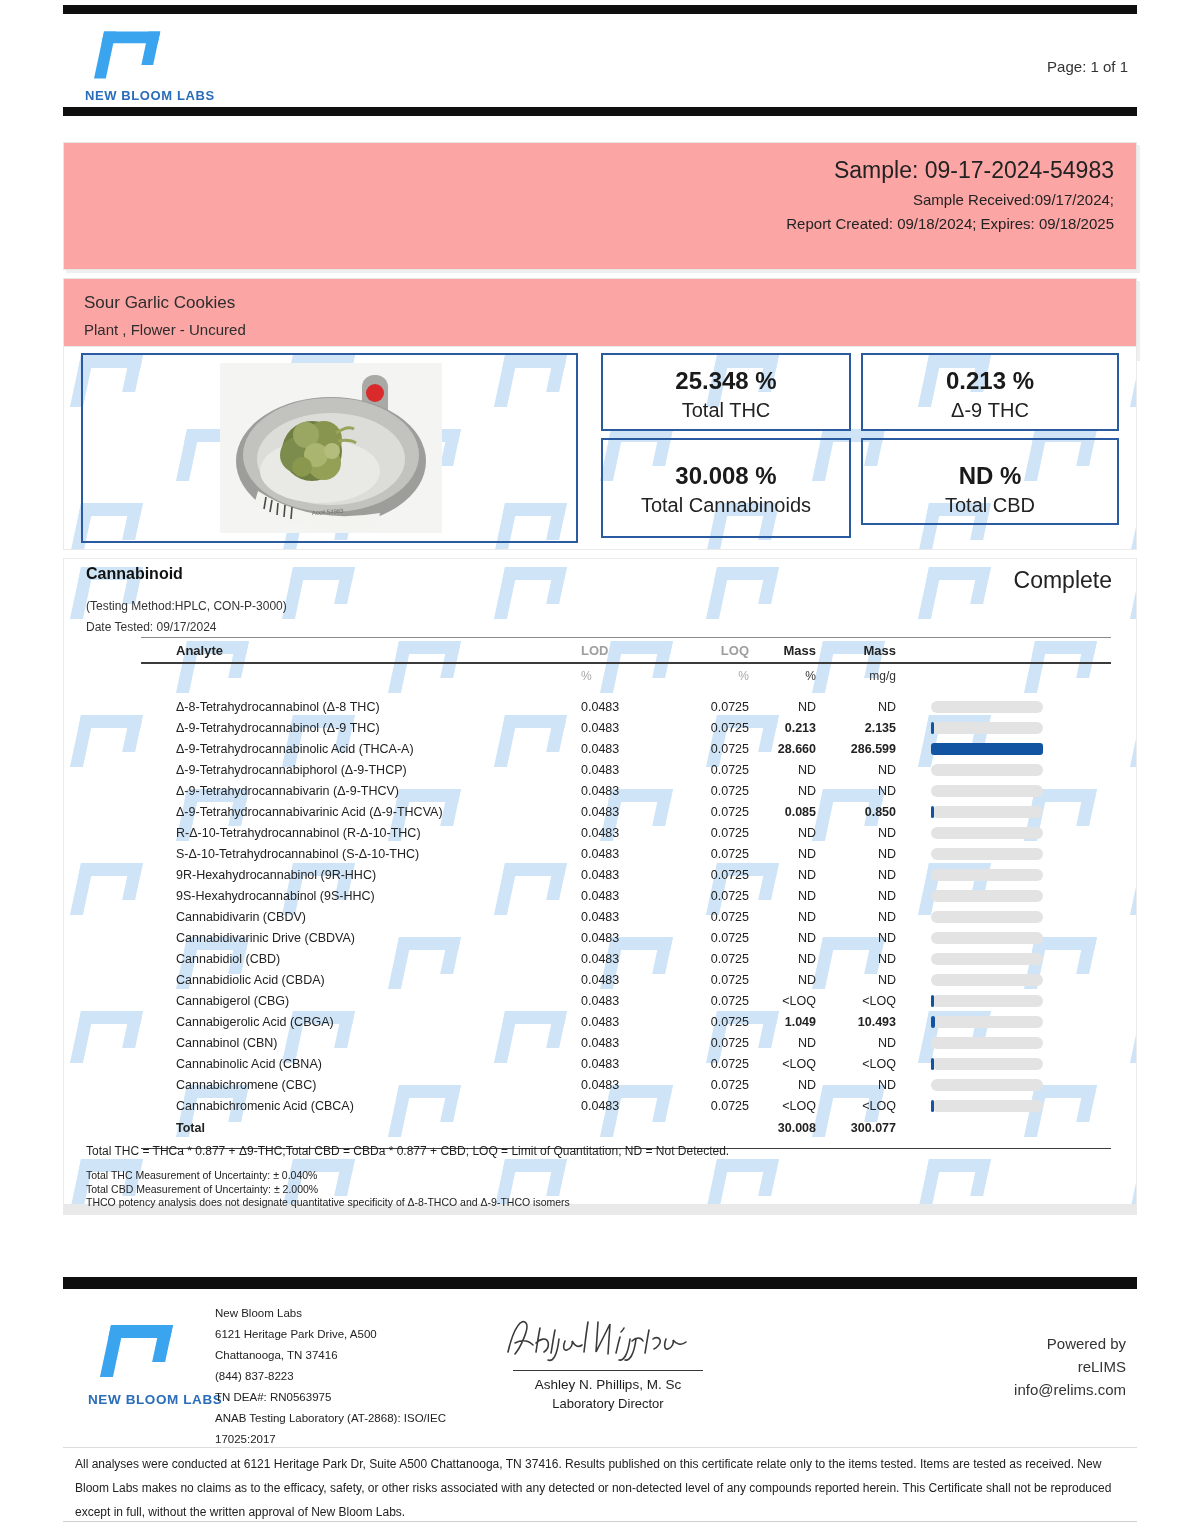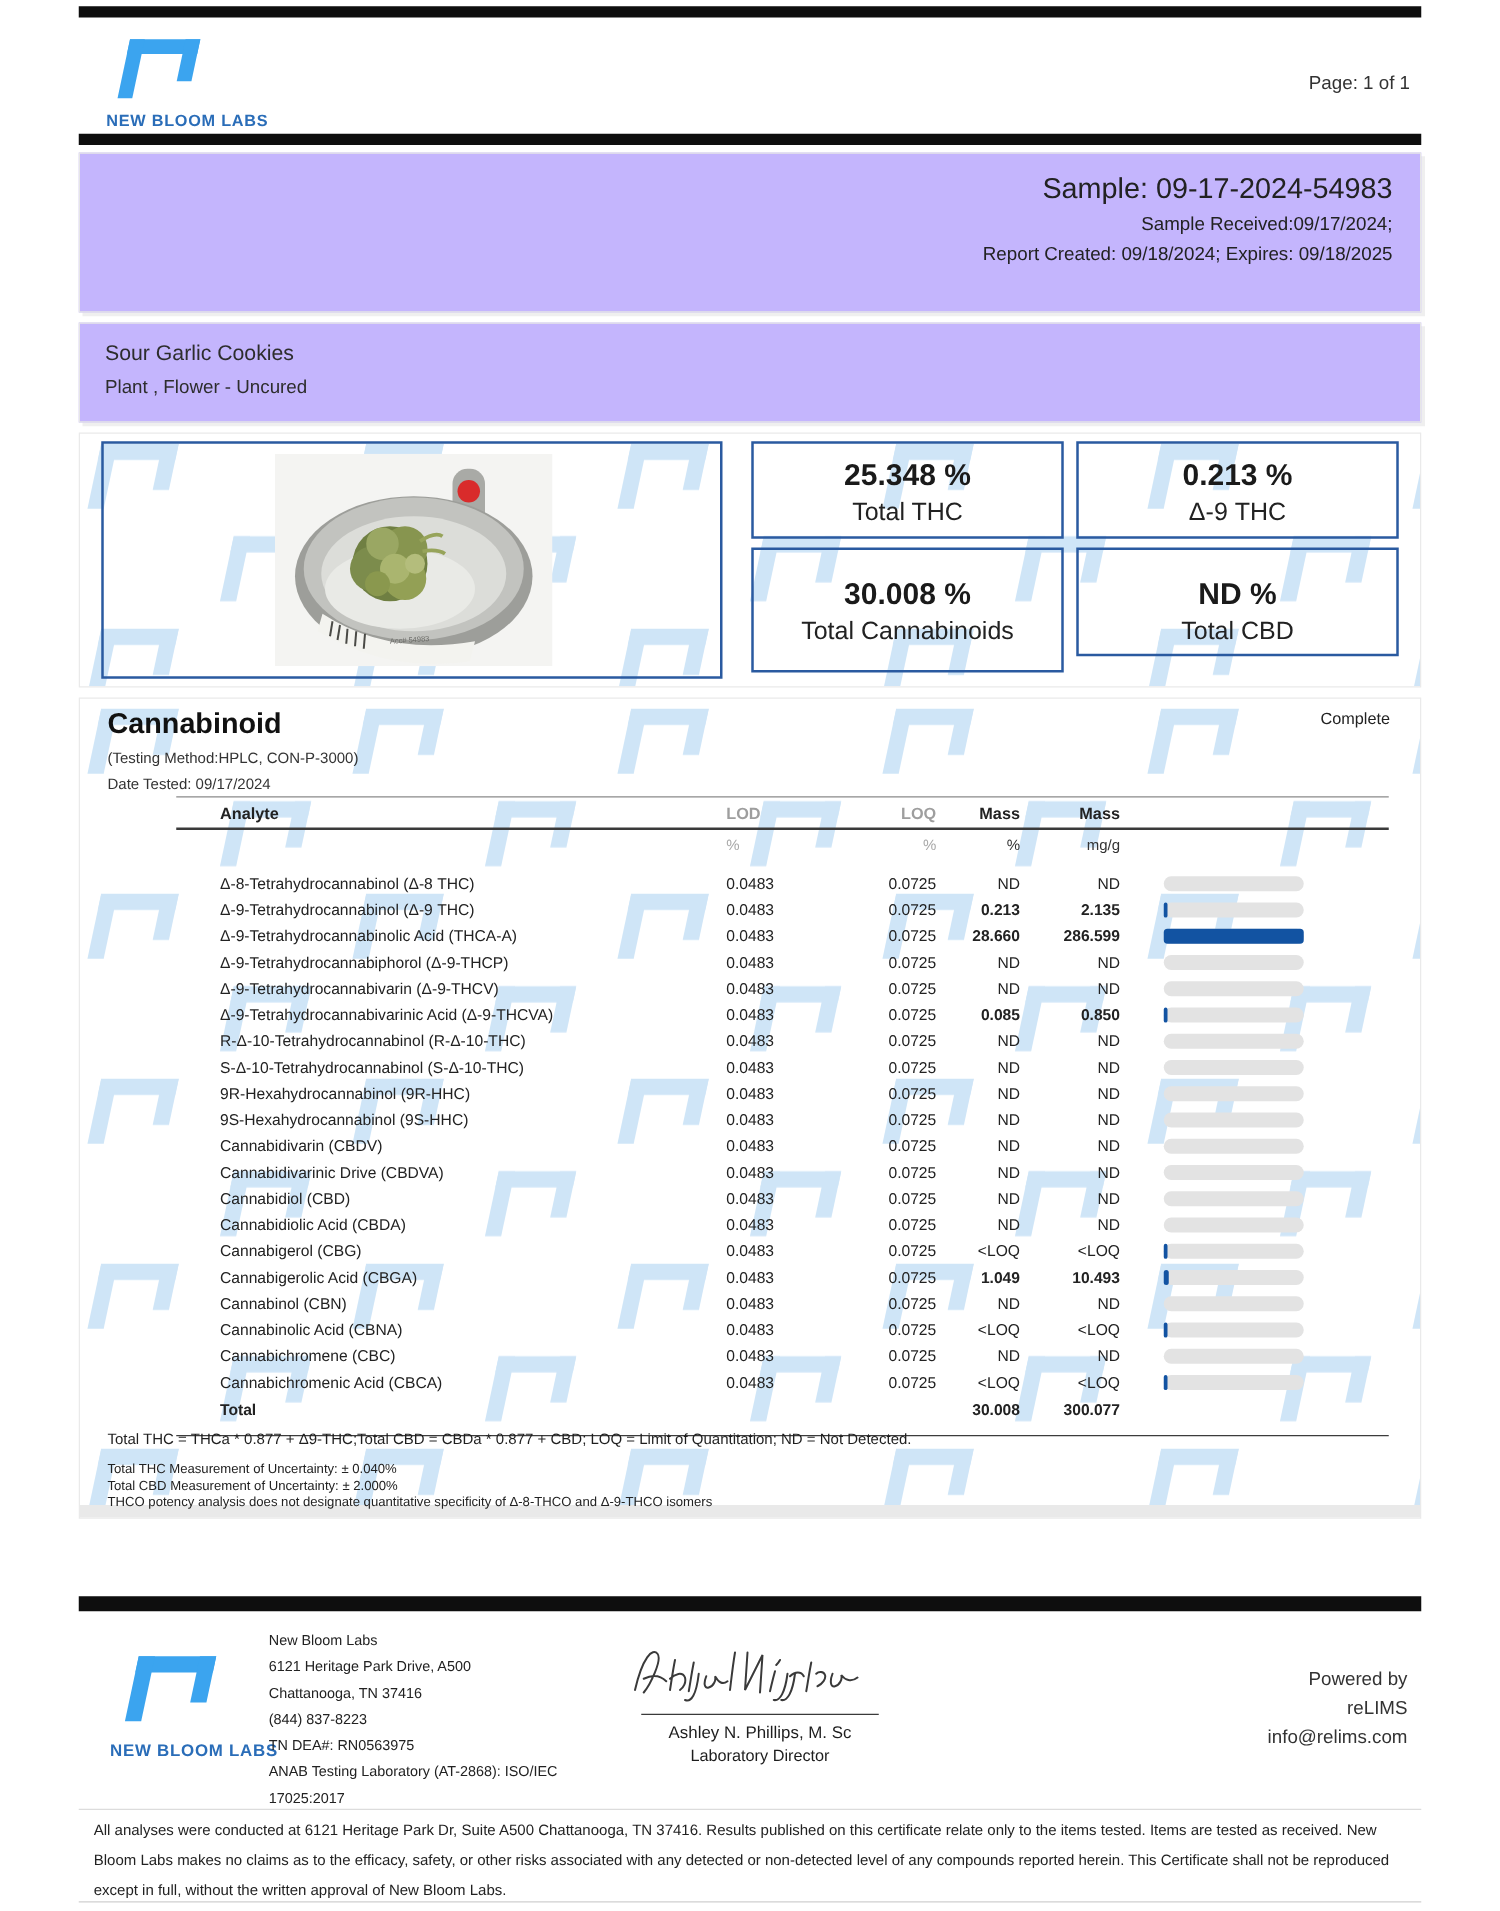--- a/index.html
+++ b/index.html
@@ -1,21 +1,21 @@
 <!DOCTYPE html>
 <html><head>
 <meta charset="utf-8">
 <style>
   html,body{margin:0;padding:0;background:#ffffff;}
   #page{position:relative;width:1200px;height:1529px;background:#fff;
         font-family:"Liberation Sans", sans-serif;color:#1f1f1f;overflow:hidden;}
   .abs{position:absolute;}
   .blackbar{position:absolute;left:63px;width:1074px;height:9px;background:#0e0e0e;}
   .section{position:absolute;left:63px;width:1074px;border:1px solid #e6e6e6;
-           box-shadow:3px 3px 0 #efefef;background:#c4b5fd;box-sizing:border-box;}
+           box-shadow:3px 3px 0 #efefef;background:#fca5a5;box-sizing:border-box;margin-top:20px;}
   
   .hdr-title{position:absolute;left:0;right:0;top:36px;text-align:center;
              font-size:40px;font-weight:bold;color:#1c1c1c;letter-spacing:0.5px;}
   .hdr-page{position:absolute;right:72px;top:58px;font-size:15px;color:#333;}
   .logo-text{color:#2a6db8;font-weight:bold;letter-spacing:0.6px;}
   
   .sample-line1{font-size:23px;color:#222;}
   .sample-sub{font-size:15px;color:#222;margin-top:7px;}
   
   .wmband{position:absolute;left:63px;width:1074px;background:#fff;border:1px solid #eaeaea;box-sizing:border-box;}
@@ -153,22 +153,22 @@
       <div class="bb-lab">Total CBD</div>
     </div>
   </div>
 
   <div class="wmband" style="top:558px;height:657px">
     <svg style="position:absolute;left:0;top:0" width="1072" height="645">
       <rect width="1072" height="645" fill="url(#wmpat)"></rect>
     </svg>
     <div style="position:absolute;left:0;bottom:0;width:100%;height:10px;background:#e9e9e9"></div>
 
-    <div class="abs" style="left:22px;top:6px;font-size:23px;font-weight:bold;color:#111">Cannabinoid</div>
-    <div class="abs" style="right:24px;top:8px;font-size:13px;color:#222">Complete</div>
+    <div class="abs" style="left:22px;top:6px;font-size:16px;font-weight:bold;color:#111">Cannabinoid</div>
+    <div class="abs" style="right:24px;top:8px;font-size:23px;color:#222">Complete</div>
     <div class="abs" style="left:22px;top:40px;font-size:12px;color:#333">(Testing Method:HPLC, CON-P-3000)</div>
     <div class="abs" style="left:22px;top:61px;font-size:12px;color:#333">Date Tested: 09/17/2024</div>
 
     <div class="abs" style="left:77px;top:78px;width:970px">
       <div class="trow thead">
         <div class="c-an b">Analyte</div>
         <div class="c-lod gray b">LOD</div>
         <div class="c-loq gray b">LOQ</div>
         <div class="c-mp b">Mass</div>
         <div class="c-mg b">Mass</div>

